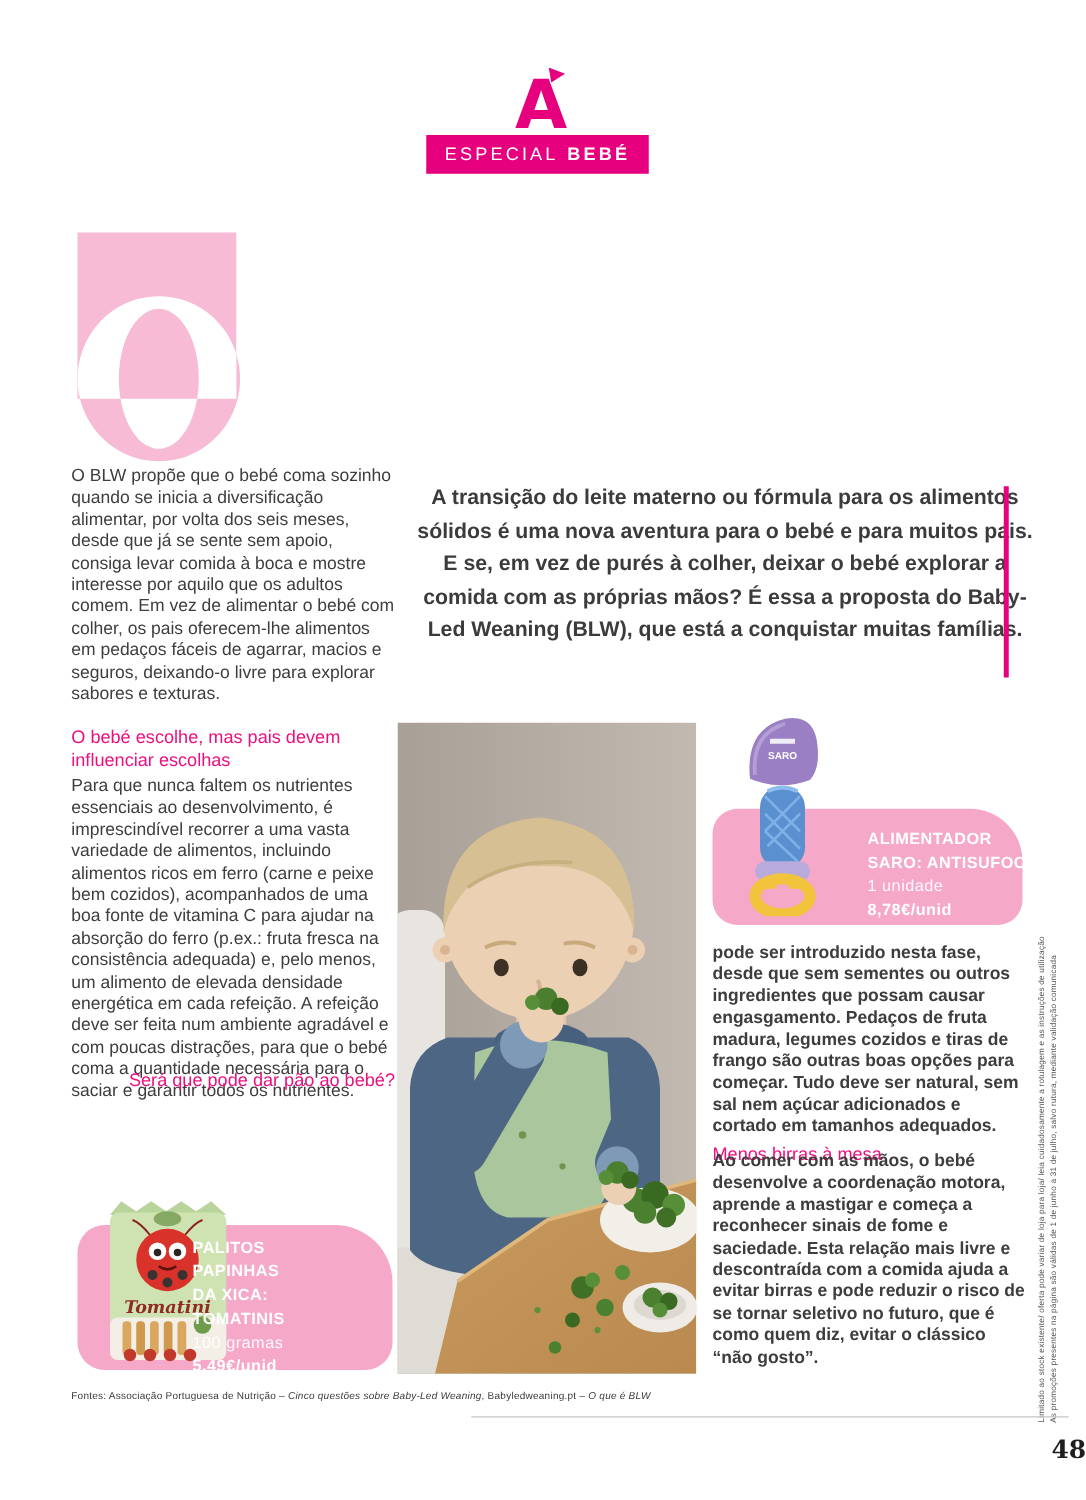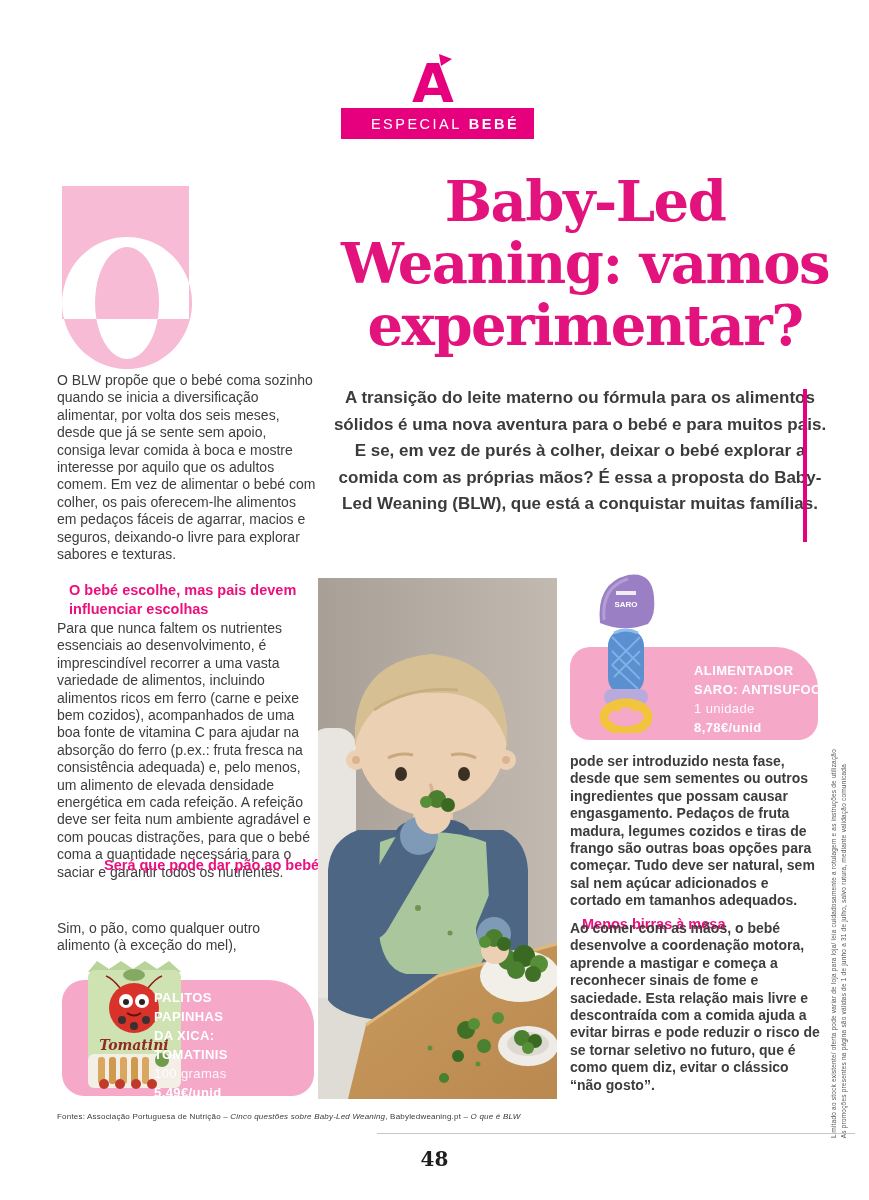--- a/index.html
+++ b/index.html
@@ -7,56 +7,56 @@
     position:relative; width:869px; height:1200px; margin:0 auto;
     background:#ffffff; overflow:hidden;
     font-family:"Liberation Sans", sans-serif; color:#3d3d3d;
   }
   .abs { position:absolute; }
 
   
   .banner {
     left:341px; top:108px; width:178px; height:31px; background:#E6007E;
     display:flex; align-items:center; justify-content:center;
-    color:#fff; font-size:14.5px; letter-spacing:2.5px; gap:7px;padding-left:15px;
+    color:#fff; font-size:14.5px; letter-spacing:2.5px; gap:7px;
   }
   .banner .bold { font-weight:bold; }
 
   
   .title {
     left:322px; top:170px; width:526px; text-align:center;
     font-family:"DejaVu Serif", serif; font-weight:bold;
     font-size:56px; line-height:62px; letter-spacing:-1.5px; color:#E3137E;
   }
   .intro {
     left:328px; top:385px; width:504px; text-align:center;
     font-weight:bold; font-size:17px; line-height:26.5px; color:#3b3b3b;
   }
   .intro-rule { left:803px; top:389px; width:4px; height:153px; background:#E6007E; }
 
   
   .colL { left:57px;  width:259px; font-size:14px; line-height:17.4px; }
   .colR { left:570px; width:250px; font-size:14px; line-height:17.4px;font-weight:bold; }
-  .pink-h { color:#EC0F7E; font-weight:bold; font-size:14.5px; line-height:18.5px;margin-left:12px; }
+  .pink-h { color:#EC0F7E; font-weight:normal; font-size:14.5px; line-height:18.5px; }
 
   
   .pbox { background:#F5A8C8; }
   .pbox1 { left:62px;  top:980px; width:252px; height:116px; border-radius:22px 46px 22px 22px; }
   .pbox2 { left:570px; top:647px; width:248px; height:93px;  border-radius:20px 42px 20px 20px; }
   .ptext { color:#ffffff; font-size:13px; line-height:19px; font-weight:bold; letter-spacing:0.4px; }
   .ptext .qty { font-weight:normal; color:rgba(255,255,255,0.92); }
   .ptext1 { left:154px; top:988px; width:140px; }
   .ptext2 { left:694px; top:661px; width:158px; }
 
   
   .sources { left:57px; top:1112px; width:540px; font-size:8px; color:#3a3a3a; letter-spacing:0.2px; }
   .sources i { }
   .footer-rule { left:377px; top:1133px; width:478px; height:1px; background:#c6c6c6; }
   .page-num {
-    left:0; top:1147px; width:869px; text-align:center;
+    left:0; top:1147px; width:869px; text-align:right;
     font-family:"DejaVu Serif", serif; font-weight:bold; font-size:20px; color:#1e1e1e;
   }
 
   
   .side-note { left:830px; top:748px; height:390px; display:flex; gap:3px; align-items:flex-end; }
   .side-note span {
     writing-mode:vertical-rl; transform:rotate(180deg);
     font-size:6.5px; letter-spacing:0.2px; color:#555;
   }
 </style>
@@ -68,25 +68,20 @@
   <svg class="abs" style="left:406px; top:54px;" width="56" height="52" viewBox="0 0 56 52">
     <text x="27" y="48" text-anchor="middle" font-family="DejaVu Sans" font-weight="bold" font-size="54" fill="#E6007E">A</text>
     <polygon points="33,0 46,5 35,12" fill="#E6007E"></polygon>
   </svg>
 
   <div class="abs banner">
     <span>ESPECIAL</span>
     <span class="bold">BEBÉ</span>
   </div>
 
-  <div class="abs title">
-    <div>Baby-Led</div>
-    <div>Weaning: vamos</div>
-    <div>experimentar?</div>
-  </div>
 
   <div class="abs intro">A transição do leite materno ou fórmula para os alimentos sólidos é uma nova aventura para o bebé e para muitos pais. E se, em vez de purés à colher, deixar o bebé explorar a comida com as próprias mãos? É essa a proposta do Baby-Led Weaning (BLW), que está a conquistar muitas famílias.</div>
   <div class="abs intro-rule"></div>
 
   <svg class="abs" style="left:55px; top:180px;" width="190" height="200" viewBox="0 0 190 200" aria-label="O">
     <defs>
       <clipPath id="clip-in-rect">
           <rect x="7" y="6" width="127" height="133"></rect>
         </clipPath>
       <clipPath id="clip-out-rect">
@@ -96,21 +91,20 @@
     </defs>
     <rect x="7" y="6" width="127" height="133" fill="#F8BBD5"></rect>
     <path fill-rule="evenodd" fill="#F8BBD5" clip-path="url(#clip-out-rect)" d="M72,57 a65,66 0 1,0 0.1,0 Z M72,67 a32,56 0 1,0 0.1,0 Z"></path>
     <path fill-rule="evenodd" fill="#ffffff" clip-path="url(#clip-in-rect)" d="M72,57 a65,66 0 1,0 0.1,0 Z M72,67 a32,56 0 1,0 0.1,0 Z"></path>
   </svg>
 
   <div class="abs colL" style="top:372px;">O BLW propõe que o bebé coma sozinho quando se inicia a diversificação alimentar, por volta dos seis meses, desde que já se sente sem apoio, consiga levar comida à boca e mostre interesse por aquilo que os adultos comem. Em vez de alimentar o bebé com colher, os pais oferecem-lhe alimentos em pedaços fáceis de agarrar, macios e seguros, deixando-o livre para explorar sabores e texturas.</div>
   <div class="abs colL pink-h" style="top:581px;">O bebé escolhe, mas pais devem influenciar escolhas</div>
   <div class="abs colL" style="top:620px;">Para que nunca faltem os nutrientes essenciais ao desenvolvimento, é imprescindível recorrer a uma vasta variedade de alimentos, incluindo alimentos ricos em ferro (carne e peixe bem cozidos), acompanhados de uma boa fonte de vitamina C para ajudar na absorção do ferro (p.ex.: fruta fresca na consistência adequada) e, pelo menos, um alimento de elevada densidade energética em cada refeição. A refeição deve ser feita num ambiente agradável e com poucas distrações, para que o bebé coma a quantidade necessária para o saciar e garantir todos os nutrientes.</div>
   <div class="abs colL pink-h" style="top:856px;text-align:right;">Será que pode dar pão ao bebé?</div>
-  <div class="abs colL" style="top:920px;">Sim, o pão, como qualquer outro alimento (à exceção do mel),</div>
 
   <div class="abs pbox pbox1"></div>
   <svg class="abs" style="left:82px; top:956px;" width="106" height="139" viewBox="0 0 106 139">
     <polygon points="6,16 15,5 27,13 39,5 51,13 63,5 75,13 87,5 99,16" fill="#b9d49a"></polygon>
     <rect x="6" y="14" width="93" height="118" rx="7" fill="#cfe3b2"></rect>
     <ellipse cx="52" cy="19" rx="11" ry="6" fill="#85a862"></ellipse>
     <path d="M38,32 Q30,22 24,20 M66,32 Q74,22 80,20" stroke="#8c1f1b" stroke-width="1.5" fill="none"></path>
     <circle cx="52" cy="52" r="25" fill="#d8322a"></circle>
     <circle cx="44" cy="45" r="7" fill="#ffffff"></circle>
       <circle cx="60" cy="45" r="7" fill="#ffffff"></circle>

